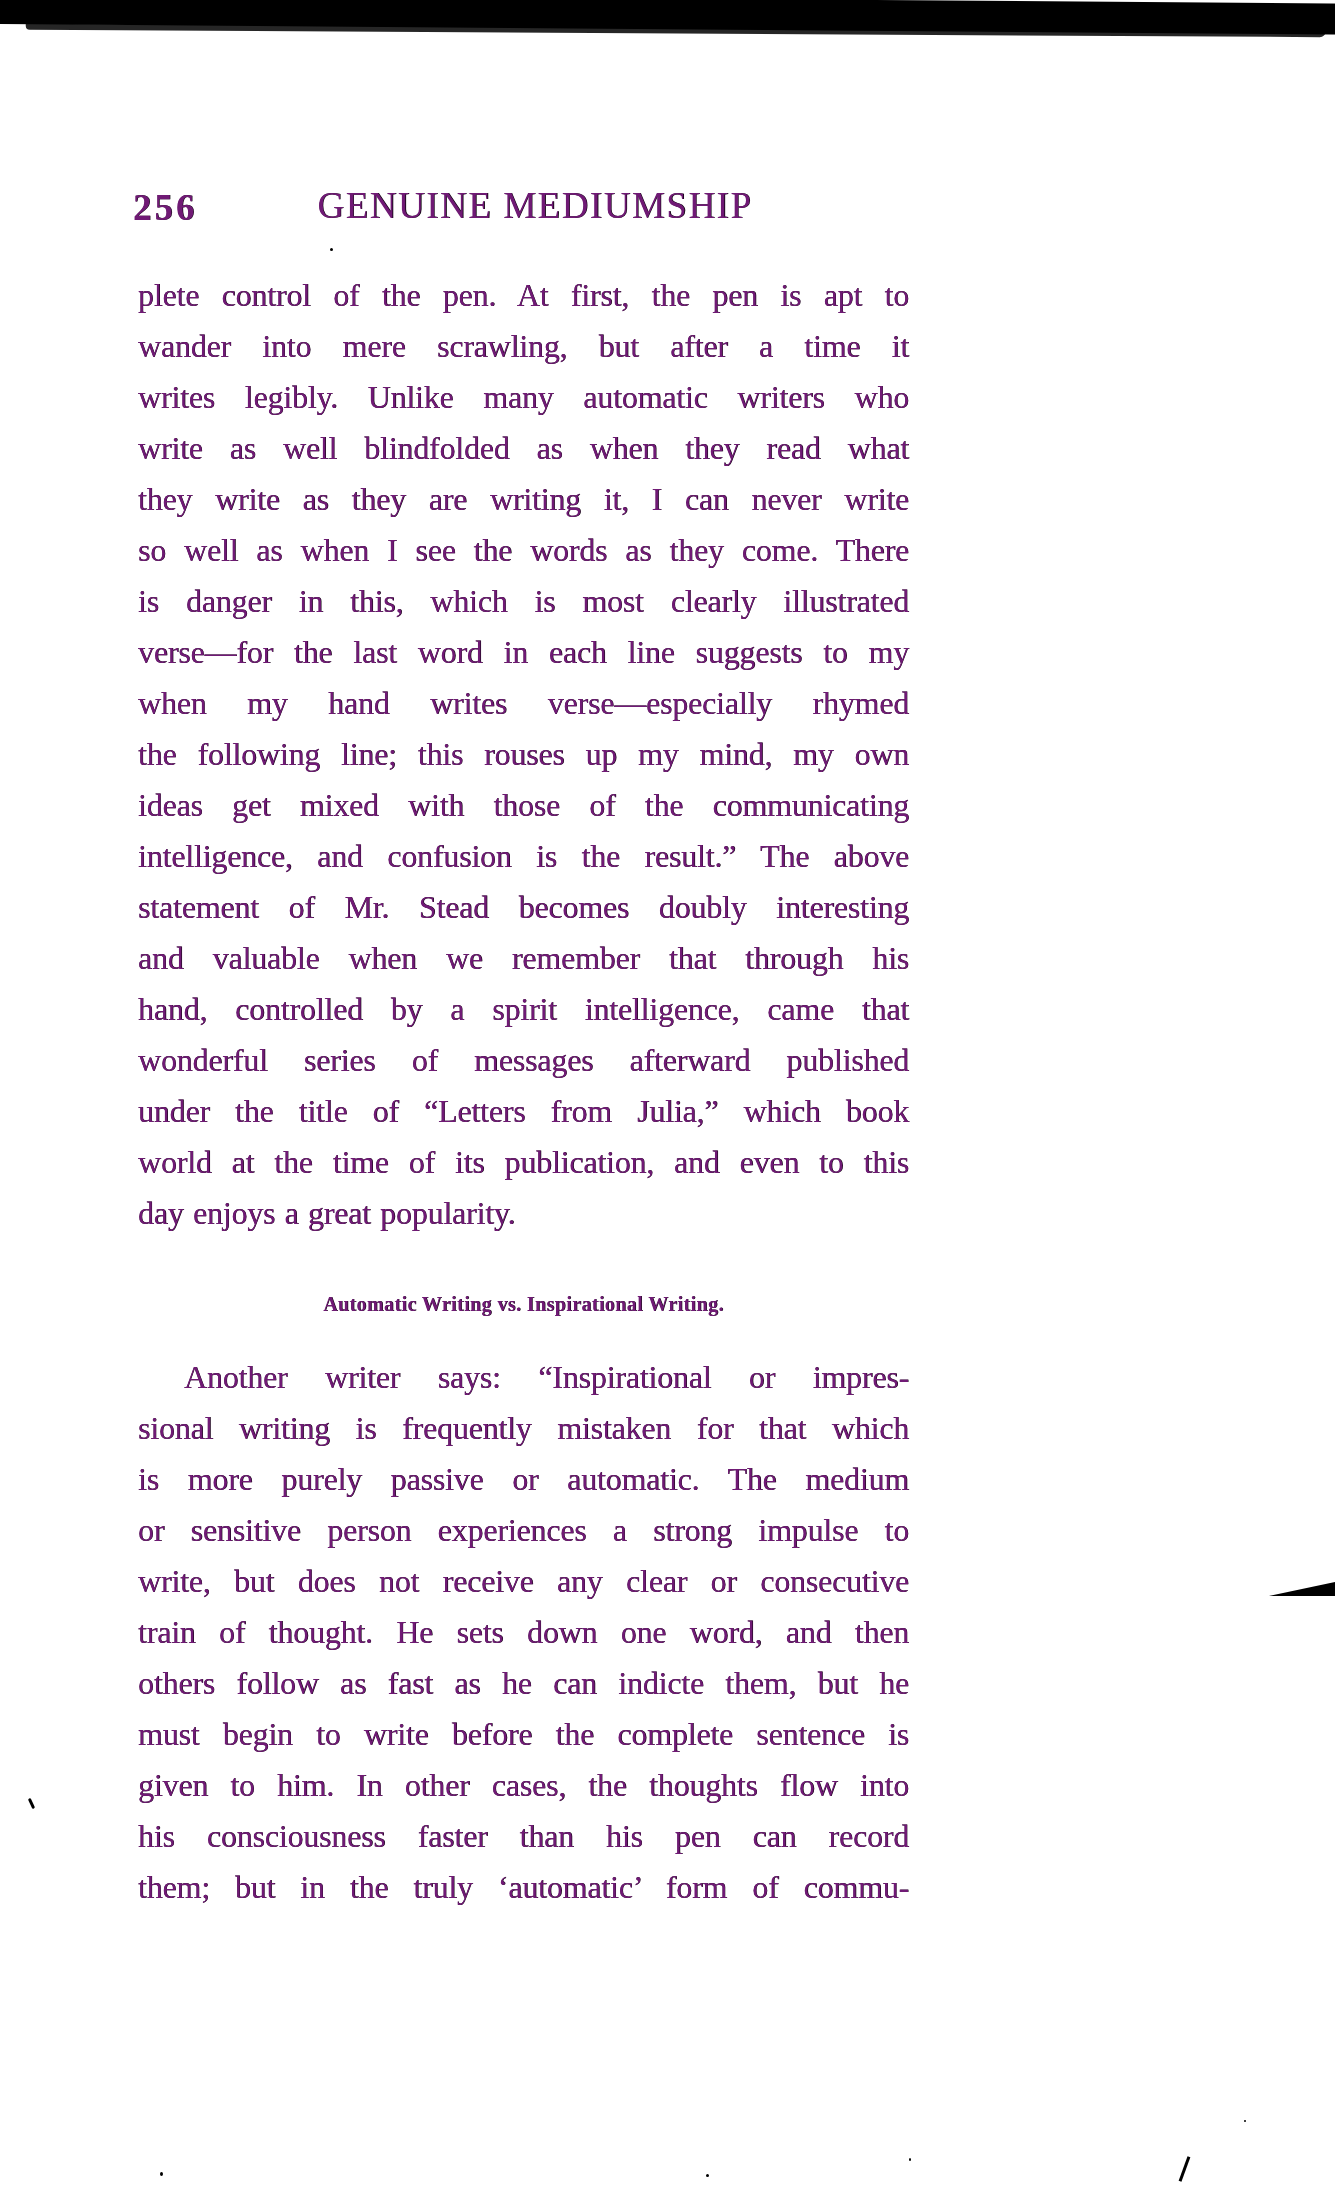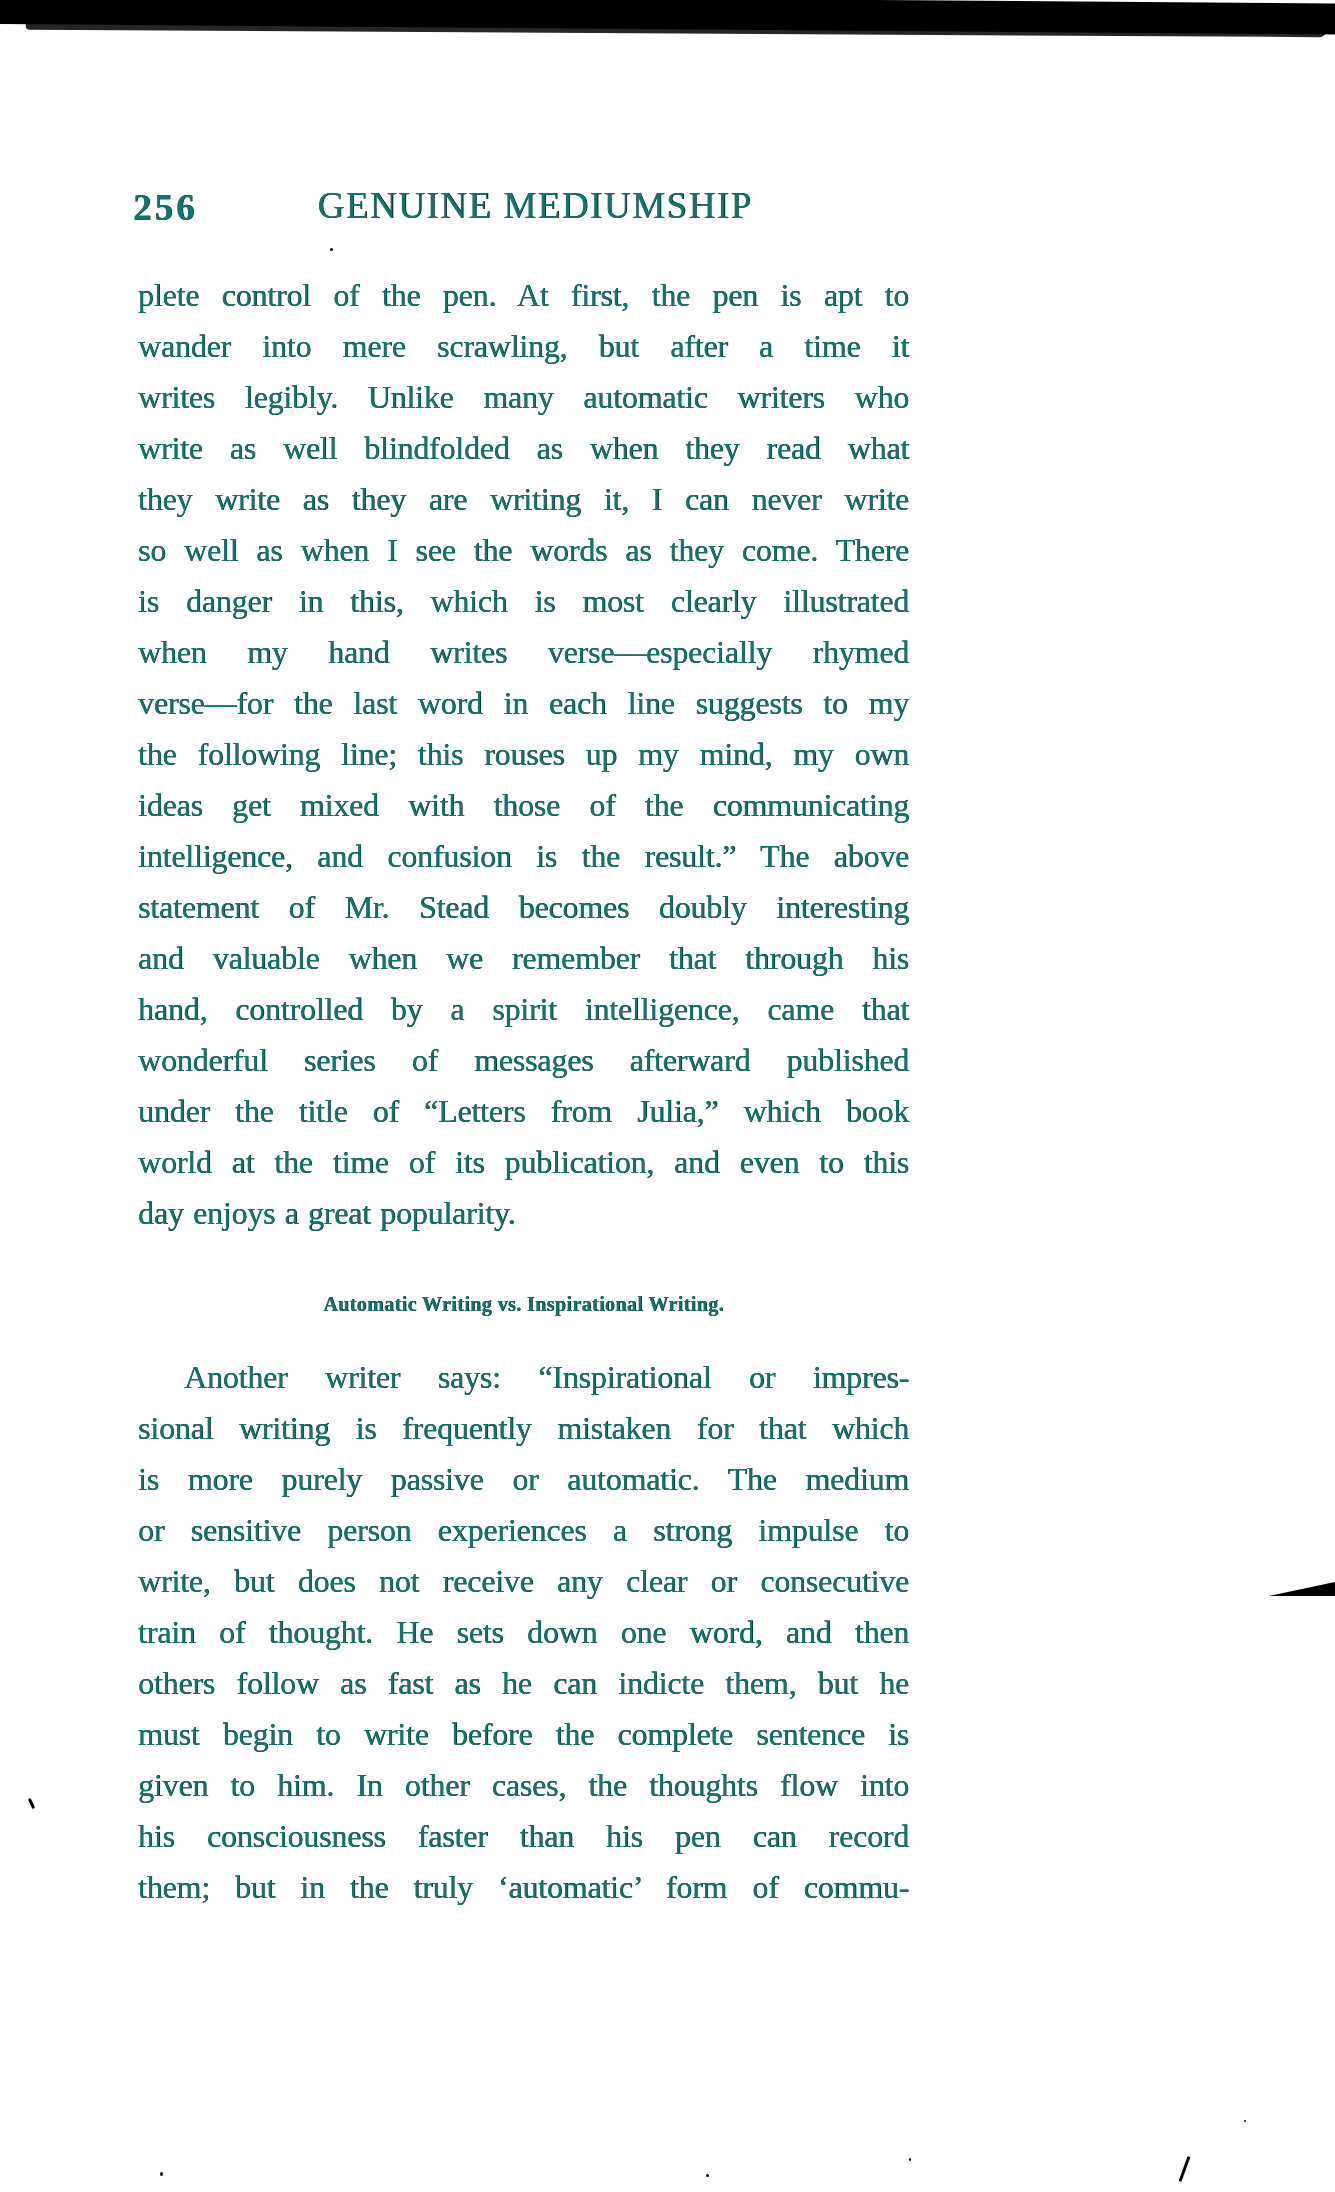--- a/index.html
+++ b/index.html
@@ -5,21 +5,21 @@
   html, body {
     margin: 0; padding: 0;
     width: 1335px; height: 2192px;
     background: #ffffff;
     overflow: hidden;
   }
   .page {
     position: absolute; inset: 0;
     width: 1335px; height: 1596px;
     background: #ffffff;
-    color: #0f766e;
+    color: #701a75;
     font-family: "Liberation Serif", "DejaVu Serif", serif;
   }
   
   .top-bar {
     position: absolute; left: -14px; top: -7px;
     width: 1375px; height: 31px;
     background: #000;
     transform: rotate(0.45deg);
     transform-origin: left top;
   }
@@ -108,22 +108,22 @@
   <div class="column">
 
     <div class="para">
         <div class="line">plete control of the pen.  At first, the pen is apt to</div>
         <div class="line">wander into mere scrawling, but after a time it</div>
         <div class="line">writes legibly.  Unlike many automatic writers who</div>
         <div class="line">write as well blindfolded as when they read what</div>
         <div class="line">they write as they are writing it, I can never write</div>
         <div class="line">so well as when I see the words as they come.  There</div>
         <div class="line">is danger in this, which is most clearly illustrated</div>
+        <div class="line">verse—for the last word in each line suggests to my</div>
         <div class="line">when my hand writes verse—especially rhymed</div>
-        <div class="line">verse—for the last word in each line suggests to my</div>
         <div class="line">the following line; this rouses up my mind, my own</div>
         <div class="line">ideas get mixed with those of the communicating</div>
         <div class="line">intelligence, and confusion is the result.”  The above</div>
         <div class="line">statement of Mr. Stead becomes doubly interesting</div>
         <div class="line">and valuable when we remember that through his</div>
         <div class="line">hand, controlled by a spirit intelligence, came that</div>
         <div class="line">wonderful series of messages afterward published</div>
         <div class="line">under the title of “Letters from Julia,” which book</div>
         <div class="line">world at the time of its publication, and even to this</div>
         <div class="line ragged">day enjoys a great popularity.</div>

